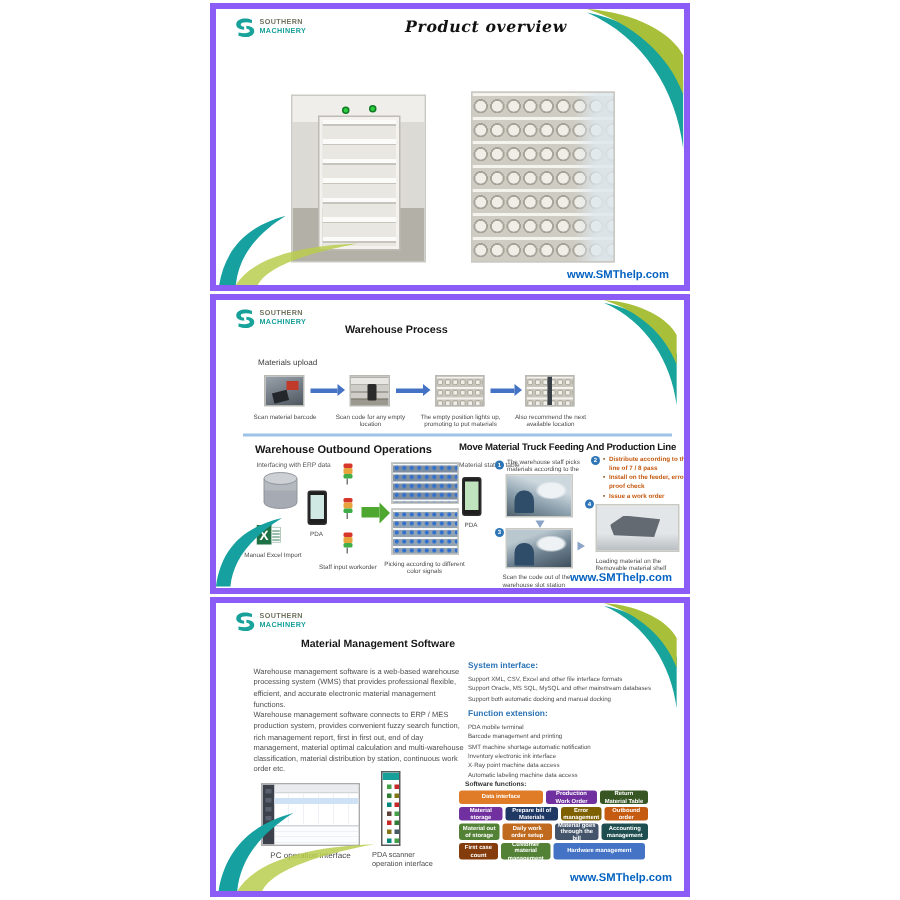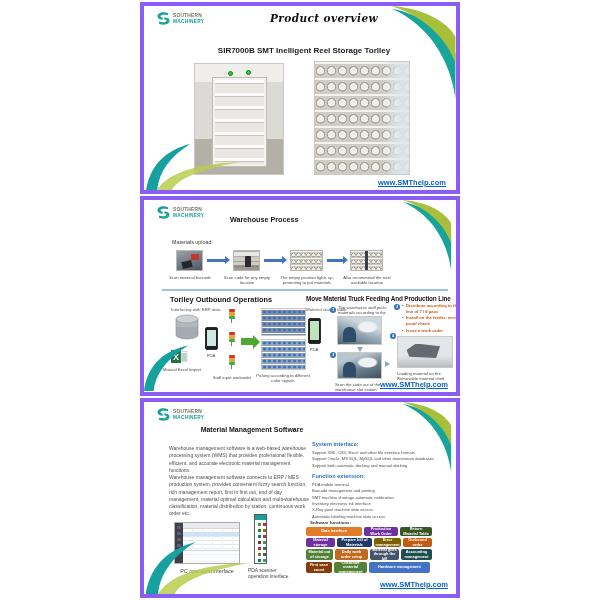--- a/index.html
+++ b/index.html
@@ -12,21 +12,21 @@
   #s3{top:398px;height:200px;}
   .abs{position:absolute;}
 
   
   .logo{position:absolute;left:12px;top:5px;display:flex;align-items:center;gap:2px;}
   .logo-text{display:flex;flex-direction:column;line-height:1.12;}
   .logo-text .l1{font-size:4.8px;font-weight:bold;color:#6f7460;letter-spacing:.25px;}
   .logo-text .l2{font-size:4.8px;font-weight:bold;color:#17a09a;letter-spacing:.25px;}
 
   .link{position:absolute;font-size:7.5px;font-weight:bold;color:#0563c1;
-        text-decoration:underline;cursor:pointer;}
+        cursor:pointer;}
 
   .h-serif{position:absolute;font-family:"DejaVu Serif",serif;font-style:italic;
            font-weight:bold;font-size:10.5px;color:#111;letter-spacing:.4px;text-align:center;}
   .s1-title{position:absolute;font-size:8px;font-weight:bold;color:#1c1c1c;text-align:center;}
   .sec-title{position:absolute;font-weight:bold;color:#161616;}
   .small{position:absolute;font-size:4.8px;color:#3c3c3c;}
   .cap{position:absolute;font-size:4.2px;color:#4a4a4a;line-height:1.3;text-align:center;}
   .cap-l{text-align:left;}
 
   
@@ -153,21 +153,20 @@
         <path d="M4,17 c8,3 14,0 14,-4 c0,-3 -3,-4.2 -7,-4.7 l0,2.6 c2,0.3 3,1 3,2 c0,1.8 -4,2.6 -10,1.4 z" fill="#18a39b"></path>
       </svg>
       <div class="logo-text">
         <span class="l1">SOUTHERN</span>
         <span class="l2">MACHINERY</span>
       </div>
     </div>
 
     <div class="h-serif" style="left:90px;top:6px;width:180px;">Product overview</div>
 
-    <div class="s1-title" style="left:0;top:40px;width:320px;">SIR7000B SMT Inelligent Reel Storage Torlley</div>
 
     <div class="photo photo1" style="left:50px;top:57px;width:90px;height:112px;">
       <div class="rack"></div>
       <span class="gl" style="left:38%;top:6%;"></span>
       <span class="gl" style="left:58%;top:5%;"></span>
     </div>
     <div class="photo photo2" style="left:170px;top:55px;width:96px;height:114px;"></div>
 
     <svg class="swoosh" style="left:0;bottom:0;width:115px;height:48px;" viewBox="0 0 120 52">
       <path d="M0,52 C4,28 18,10 48,2 C26,16 14,32 12,52 Z" fill="#17a0a0"></path>
@@ -213,21 +212,21 @@
       <i class="gap"></i>
     </div>
 
     <div class="cap" style="left:22px;top:75px;width:48px;">Scan material barcode</div>
     <div class="cap" style="left:79px;top:75px;width:48px;">Scan code for any empty location</div>
     <div class="cap" style="left:136px;top:75px;width:54px;">The empty position lights up, promoting to put materials</div>
     <div class="cap" style="left:196px;top:75px;width:54px;">Also recommend the next available location</div>
 
     <div class="divider" style="left:18px;top:89px;width:286px;"></div>
 
-    <div class="sec-title" style="left:26px;top:95px;font-size:7.4px;">Torlley Outbound Operations</div>
+    <div class="sec-title" style="left:26px;top:95px;font-size:7.4px;">Warehouse Outbound Operations</div>
     <div class="small" style="left:27px;top:107px;font-size:4.4px;color:#555;">Interfacing with ERP data</div>
 
     <svg class="abs" style="left:30px;top:114px;" width="26" height="30" viewBox="0 0 26 30">
       <path d="M2,5 v8 a11,4 0 0 0 22,0 v-8" fill="#b4b8bf" stroke="#8a8f96" stroke-width="0.6"></path>
       <path d="M2,13 v8 a11,4 0 0 0 22,0 v-8" fill="#a6aab2" stroke="#8a8f96" stroke-width="0.6"></path>
       <ellipse cx="13" cy="5" rx="11" ry="4" fill="#cdd0d5" stroke="#8a8f96" stroke-width="0.6"></ellipse>
     </svg>
 
     <svg class="abs" style="left:27px;top:149px;" width="17" height="15" viewBox="0 0 17 15">
       <rect x="0" y="1" width="10" height="13" fill="#1e7145"></rect>

